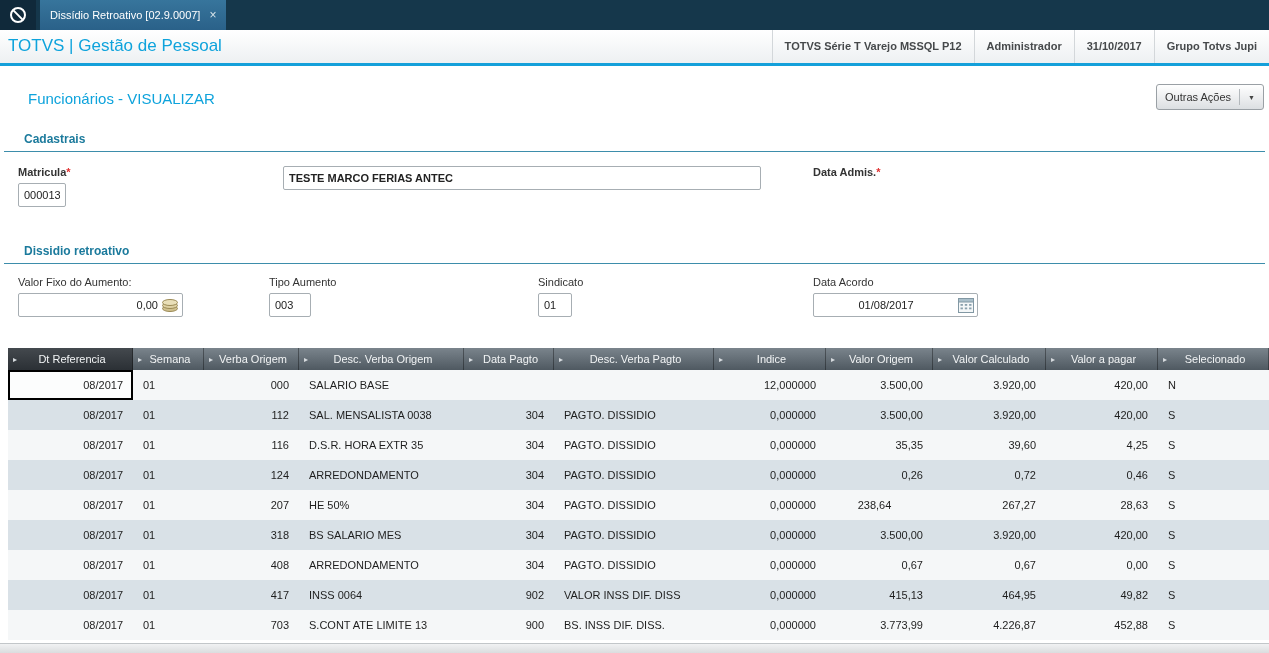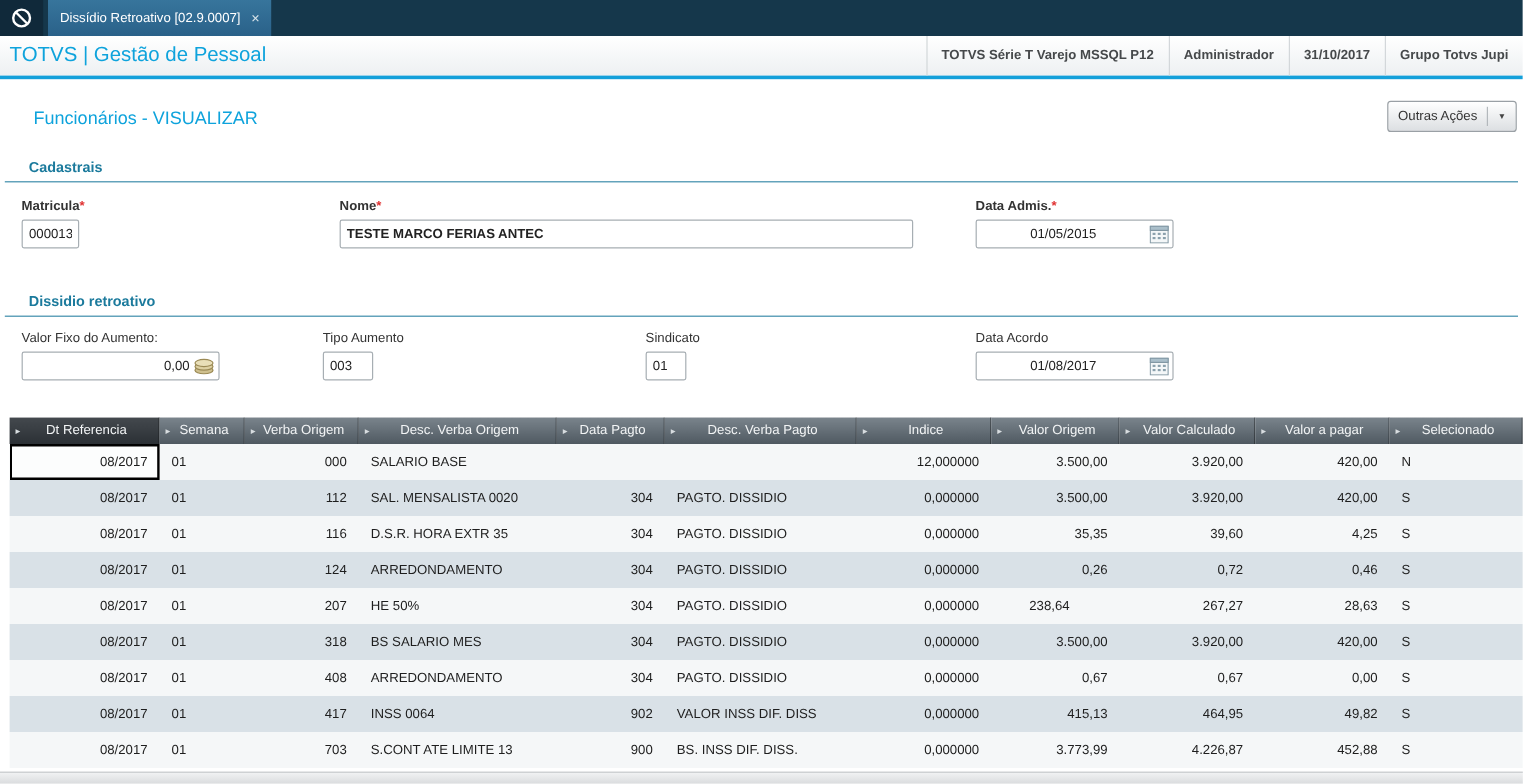--- a/index.html
+++ b/index.html
@@ -109,40 +109,24 @@
   </button>
 </div>
 
 <div class="section-title">Cadastrais</div>
 <div class="fields-row">
   <div class="field bold" style="left:18px; top:14px;">
     <div class="field-label"><span>Matricula</span><span class="req">*</span></div>
     <input class="tinput" style="width: 48px;" readonly="" value="000013">
   </div>
   <div class="field bold" style="left:283px; top:14px;">
-    <div class="field-label"><span>Nome</span><span class="req">*</span></div>
     <input class="tinput" style="width: 478px; font-weight: bold;" readonly="" value="TESTE MARCO FERIAS ANTEC">
   </div>
   <div class="field bold" style="left:813px; top:14px;">
     <div class="field-label"><span>Data Admis.</span><span class="req">*</span></div>
-    <span class="iwrap">
-      <input class="tinput center-text" style="width: 165px;" readonly="" value="01/05/2015">
-      <svg class="icon-right" width="16" height="15" viewBox="0 0 16 15">
-        <rect x="0.5" y="0.5" width="15" height="14" fill="#f4f7f8" stroke="#8298a4"></rect>
-        <rect x="0.5" y="0.5" width="15" height="3.5" fill="#aabfca" stroke="#8298a4"></rect>
-        <g fill="#8aa0ac">
-          <rect x="2.5" y="6" width="2.4" height="1.8"></rect>
-            <rect x="6.8" y="6" width="2.4" height="1.8"></rect>
-            <rect x="11.1" y="6" width="2.4" height="1.8"></rect>
-          <rect x="2.5" y="9.5" width="2.4" height="1.8"></rect>
-            <rect x="6.8" y="9.5" width="2.4" height="1.8"></rect>
-            <rect x="11.1" y="9.5" width="2.4" height="1.8"></rect>
-        </g>
-      </svg>
-    </span>
   </div>
 </div>
 
 <div class="section-title sec2">Dissidio retroativo</div>
 <div class="fields-row2">
   <div class="field" style="left:18px; top:12px;">
     <div class="field-label">Valor Fixo do Aumento:</div>
     <span class="iwrap">
       <input class="tinput right-text" style="width: 165px;" readonly="" value="0,00">
       <svg class="icon-right" width="18" height="14" viewBox="0 0 18 14">
@@ -238,21 +222,21 @@
         <div class="g-cell a-right" style="width: 112px;">12,000000</div>
         <div class="g-cell a-right" style="width: 107px;">3.500,00</div>
         <div class="g-cell a-right" style="width: 113px;">3.920,00</div>
         <div class="g-cell a-right" style="width: 112px;">420,00</div>
         <div class="g-cell a-left" style="width: 111px;">N</div>
       </div>
       <div class="g-row odd">
         <div class="g-cell a-right" style="width: 125px;">08/2017</div>
         <div class="g-cell a-left" style="width: 71px;">01</div>
         <div class="g-cell a-right" style="width: 95px;">112</div>
-        <div class="g-cell a-left" style="width: 165px;">SAL. MENSALISTA 0020</div>
+        <div class="g-cell a-left" style="width: 165px;">SAL. MENSALISTA 0038</div>
         <div class="g-cell a-right" style="width: 90px;">304</div>
         <div class="g-cell a-left" style="width: 160px;">PAGTO. DISSIDIO</div>
         <div class="g-cell a-right" style="width: 112px;">0,000000</div>
         <div class="g-cell a-right" style="width: 107px;">3.500,00</div>
         <div class="g-cell a-right" style="width: 113px;">3.920,00</div>
         <div class="g-cell a-right" style="width: 112px;">420,00</div>
         <div class="g-cell a-left" style="width: 111px;">S</div>
       </div>
       <div class="g-row even">
         <div class="g-cell a-right" style="width: 125px;">08/2017</div>

